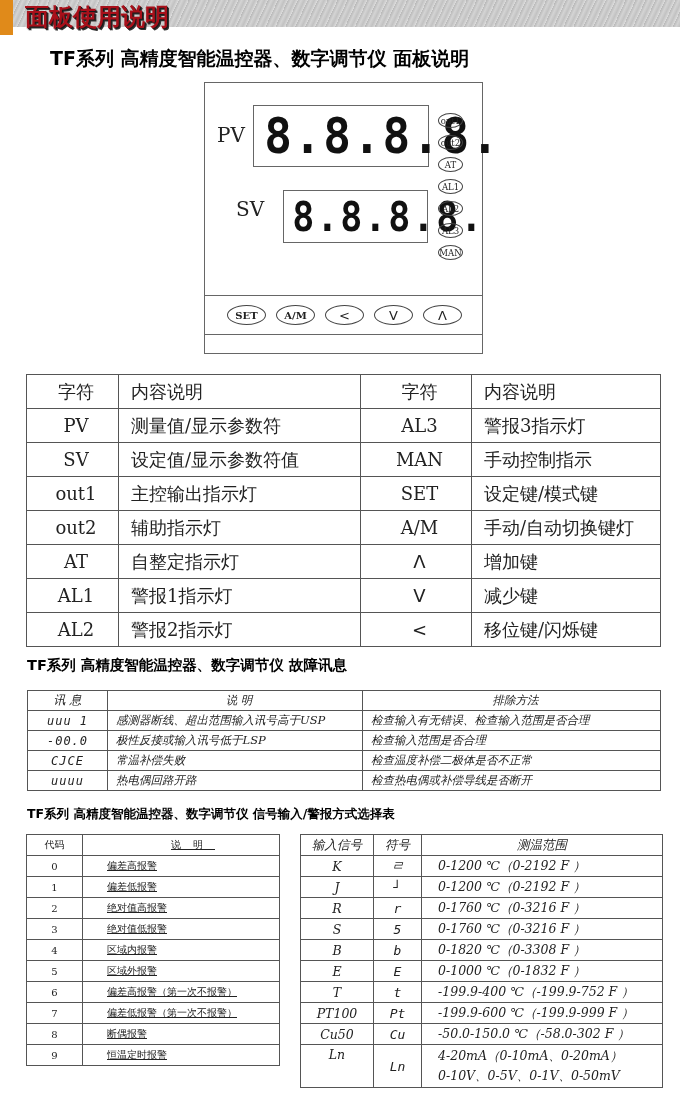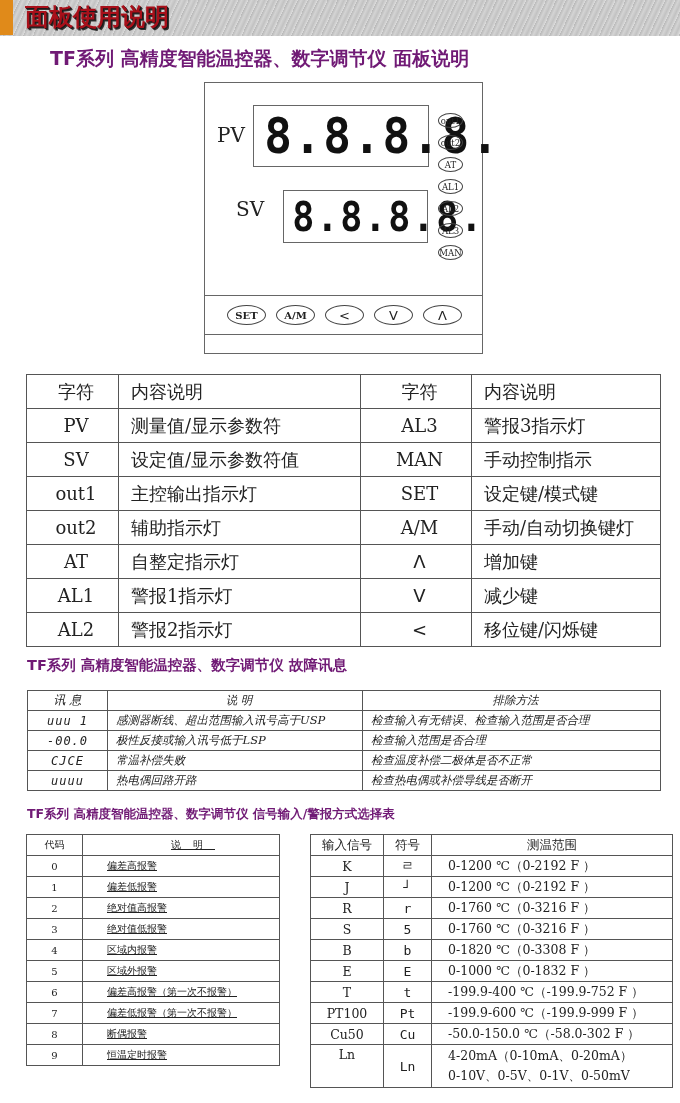--- a/index.html
+++ b/index.html
@@ -1,26 +1,26 @@
 <!DOCTYPE html>
 <html><head>
 <meta charset="utf-8">
 <style>
   html, body { margin: 0; padding: 0; background: #ffffff; }
   body { width: 680px; height: 1103px; position: relative; overflow: hidden; font-family: "DejaVu Serif", "Liberation Serif", serif; color: #222; }
 
   
-  .banner { position: absolute; left: 0; top: 0; width: 680px; height: 36px;
+  .banner { position: absolute; left: 0; top: 0; width: 680px; height: 27px;
     background: repeating-linear-gradient(115deg, #b9b9b9 0px, #d4d4d4 3px, #c2c2c2 6px, #dcdcdc 9px);
     background-color: #c8c8c8; }
   .banner-accent { position: absolute; left: 0; top: 0; width: 13px; height: 35px; background: #e08a1a; }
   .banner-title { position: absolute; left: 25px; top: 2px; font-family: "DejaVu Sans", sans-serif; font-weight: bold;
     font-size: 24px; color: #a8101a; letter-spacing: 0px; text-shadow: 1px 1px 0 #1a1a1a, 2px 2px 0 #333; line-height: 30px; }
 
-  .section-title { position: absolute; font-family: "DejaVu Sans", sans-serif; font-weight: bold; color: #701a75; white-space: nowrap; text-align: right; }
+  .section-title { position: absolute; font-family: "DejaVu Sans", sans-serif; font-weight: bold; color: #000000; white-space: nowrap; text-align: right; }
   .t1 { left: 50px; top: 46px; font-size: 19px; }
   .t2 { left: 27px; top: 656px; font-size: 14.5px; }
   .t3 { left: 27px; top: 806px; font-size: 12.5px; }
 
   
   .panel { position: absolute; left: 204px; top: 82px; width: 279px; height: 272px; border: 1.5px solid #666; box-sizing: border-box; background: #fff; }
   .panel .divider1 { position: absolute; left: 0; right: 0; top: 212px; border-top: 1.5px solid #666; }
   .panel .divider2 { position: absolute; left: 0; right: 0; top: 251px; border-top: 1.5px solid #666; }
   .pv-label, .sv-label { position: absolute; font-size: 20px; color: #222; }
   .pv-label { left: 12px; top: 40px; }
@@ -57,21 +57,21 @@
   .tbl2 .c1 { width: 79px; text-align: center; font-family: "DejaVu Sans Mono", monospace; letter-spacing: 1px; font-size: 12px; }
   .tbl2 .c2 { width: 246px; padding-left: 8px; }
   .tbl2 .c3 { padding-left: 8px; }
 
   .tbl3 { left: 26px; top: 834px; width: 254px; }
   .tbl3 td { height: 20px; font-size: 10px; }
   .tbl3 .c1 { width: 55px; text-align: center; }
   .tbl3 .c2 { padding-left: 24px; text-decoration: underline; }
   .tbl3 .h2 { text-align: center; letter-spacing: 12px; }
 
-  .tbl4 { left: 310px; top: 834px; width: 363px; }
+  .tbl4 { left: 300px; top: 834px; width: 363px; font-style: italic; }
   .tbl4 td { height: 20px; font-size: 12.5px; }
   .tbl4 .c1 { width: 72px; text-align: center; }
   .tbl4 .c2 { width: 47px; text-align: center; font-family: "DejaVu Sans Mono", monospace; font-size: 13px; }
   .tbl4 .c3 { padding-left: 16px; }
   .tbl4 .h3 { text-align: center; padding-left: 0; }
   .tbl4 td.tall { height: 40px; }
   .tbl4 .c1.top { vertical-align: top; padding-top: 2px; }
   .range-line { display: block; line-height: 20px; }
 </style>
 </head>

